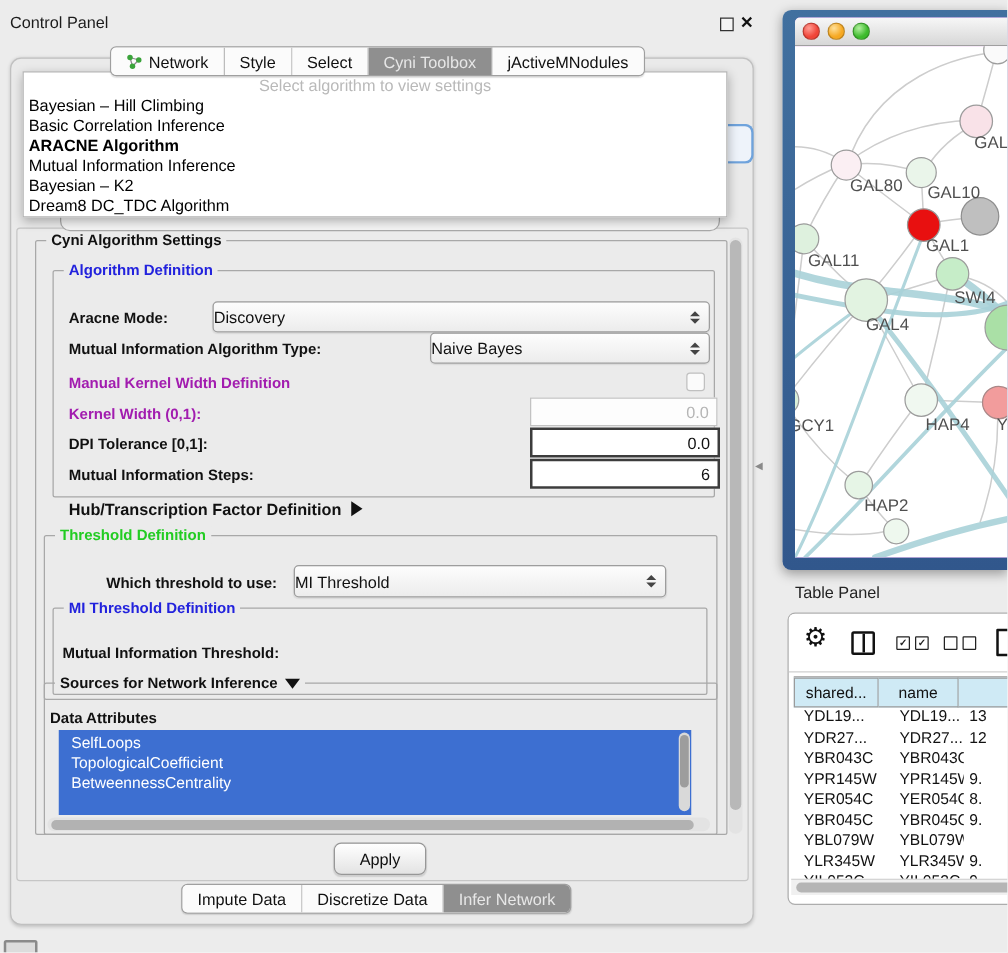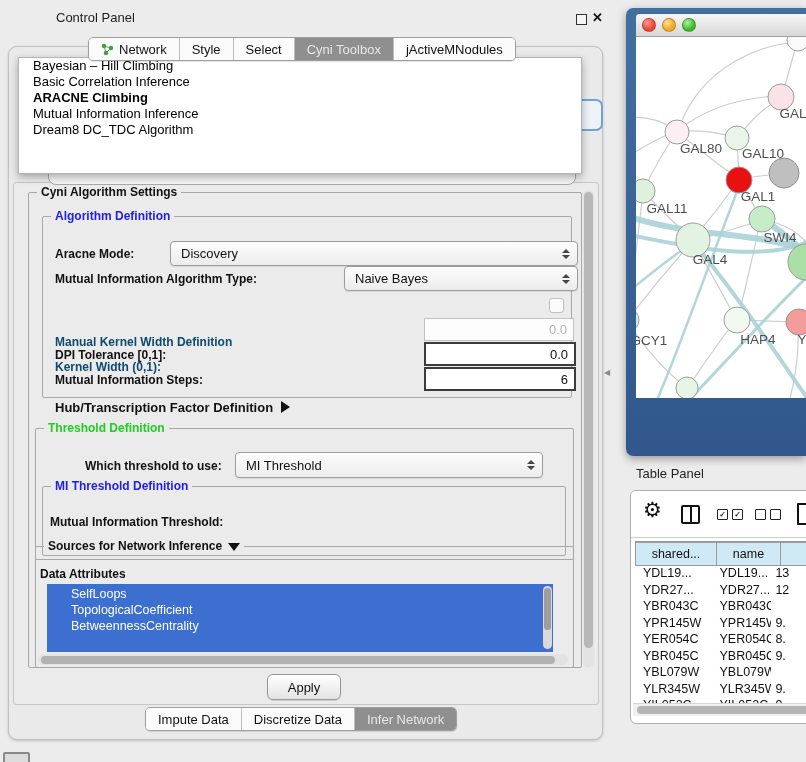--- a/index.html
+++ b/index.html
@@ -1,75 +1,75 @@
 <!DOCTYPE html>
 <html><head>
 <meta charset="utf-8">
 <style>
   html,body{margin:0;padding:0;}
   #screen{position:relative;width:806px;height:762px;background:#ececec;overflow:hidden;
           font-family:"Liberation Sans",sans-serif;color:#111;}
   .abs{position:absolute;}
 
   
-  #cp-title{left:8px;top:10px;font-size:13px;color:#1c1c1c;margin-left:48px;}
+  #cp-title{left:8px;top:10px;font-size:13px;color:#1c1c1c;}
   #cp-float{left:576px;top:14px;width:9px;height:9px;border:1.5px solid #333;background:#f5f5f5;}
   #cp-close{left:592px;top:10px;font-size:13px;font-weight:bold;color:#111;}
   #cp-outer{left:8px;top:46px;width:593px;height:692px;background:#eaeaea;border:1px solid #c0c0c0;
             border-radius:9px;box-shadow:0 1px 3px rgba(0,0,0,.18);}
   #cp-inner{left:13px;top:182px;width:584px;height:521px;background:#ebebeb;border:1px solid #c6c6c6;border-radius:3px;}
 
   
   .segbar{display:flex;height:22px;border:1px solid #9f9f9f;border-radius:5px;background:#fbfbfb;
           overflow:hidden;box-shadow:0 1px 1px rgba(0,0,0,.12);}
   .seg{display:flex;align-items:center;justify-content:center;gap:5px;font-size:13px;color:#111;
        border-right:1px solid #bcbcbc;padding:0 12px;white-space:nowrap;background:#fbfbfb;}
   .seg:last-child{border-right:none;}
   .seg.sel{background:#8f8f8f;color:#e7e7e7;}
   #top-tabs{left:88px;top:37px;z-index:70;}
   #bottom-tabs{left:145px;top:707px;z-index:20;}
 
   
   #algo-popup{left:18px;top:57px;width:562px;height:115px;background:#fff;border:1px solid #b3b3b3;
               box-shadow:0 3px 8px rgba(0,0,0,.30);z-index:60;}
   #algo-popup .hint{height:17px;line-height:17px;text-align:center;color:#b9b9b9;font-size:13px;margin-top:2px;}
-  .dd-item{height:16px;line-height:16px;font-size:13px;padding-left:14px;color:#000;}
+  .dd-item{height:16px;line-height:16px;font-size:13px;padding-left:4px;color:#000;}
   .dd-item.bold{font-weight:bold;}
   #combo-fragment{left:582px;top:99px;width:19px;height:28px;background:#eef3fa;border:2px solid #6fa3dc;
                   border-left:none;border-radius:0 7px 7px 0;z-index:55;}
   #hidden-combo{left:48px;top:152px;width:526px;height:31px;border:1px solid #a9a9a9;border-radius:8px;
                 background:#f4f4f4;z-index:40;}
 
   
   .fset{border:1px solid #a8a8a8;border-radius:2px;background:transparent;z-index:10;}
   .fset .legend{position:absolute;top:-8px;left:8px;background:#ebebeb;padding:0 4px;
                 font-size:12px;font-weight:bold;color:#111;white-space:nowrap;}
   .legend.blue{color:#2222dd;}
   .legend.green{color:#22cc22;}
 
   .lbl{font-size:12px;font-weight:bold;color:#111;white-space:nowrap;z-index:12;}
-  .lbl.dis{color:#0c4a6e;margin-top:36px;}
+  .lbl.dis{color:#a21caf;}
 
   .combo{background:linear-gradient(#fdfdfd,#ececec);border:1px solid #9d9d9d;border-radius:4px;
-         display:flex;align-items:center;font-size:13px;color:#111;padding-left:10px;z-index:12;
+         display:flex;align-items:center;font-size:13px;color:#111;z-index:12;
          box-shadow:0 1px 1px rgba(0,0,0,.08);}
   .spin{position:absolute;right:7px;top:50%;transform:translateY(-50%);display:flex;flex-direction:column;gap:2px;}
   .spin i{display:block;width:0;height:0;border-left:4px solid transparent;border-right:4px solid transparent;}
   .spin .up{border-bottom:4px solid #444;}
   .spin .dn{border-top:4px solid #444;}
 
   .tfield{background:#fff;border:2px solid #3c3c3c;display:flex;align-items:center;justify-content:flex-end;
           padding-right:6px;font-size:13px;color:#111;z-index:12;}
   .tfield.thin{border:1px solid #777;}
   .tfield.dis{border:1px solid #c2c2c2;color:#b5b5b5;background:#fdfdfd;}
 
   .cb{width:13px;height:13px;border:1px solid #c0c0c0;border-radius:3px;background:#fbfbfb;z-index:12;}
 
   #attr-list{left:47px;top:584px;width:506px;height:68px;background:#3d6fd1;z-index:12;overflow:hidden;}
-  .attr-item{height:16px;line-height:16px;font-size:12.5px;color:#fff;padding-left:24px;white-space:nowrap;}
+  .attr-item{height:16px;line-height:16px;font-size:12.5px;color:#fff;padding-left:10px;white-space:nowrap;}
   #attr-vscroll{left:543px;top:586px;width:9px;height:63px;background:#d9d9d9;border-radius:5px;z-index:13;}
   #attr-vthumb{left:1px;top:2px;width:7px;height:42px;background:#9d9d9d;border-radius:4px;}
 
   #src-hscroll{left:38px;top:654px;width:530px;height:11px;background:#e3e3e3;border-radius:6px;z-index:12;}
   #src-hthumb{left:3px;top:1.5px;width:514px;height:8px;background:#b2b2b2;border-radius:5px;}
   #set-vscroll{left:583px;top:190px;width:11px;height:477px;background:#e3e3e3;border-radius:6px;z-index:12;}
   #set-vthumb{left:1px;top:2px;width:9px;height:456px;background:#b8b8b8;border-radius:5px;}
 
   #apply-btn{left:267px;top:674px;width:72px;height:24px;background:linear-gradient(#ffffff,#e3e3e3);
              border:1px solid #979797;border-radius:6px;display:flex;align-items:center;justify-content:center;
@@ -77,21 +77,21 @@
   .tri-right{display:inline-block;width:0;height:0;border-top:6px solid transparent;border-bottom:6px solid transparent;
              border-left:9px solid #111;margin-left:8px;vertical-align:-1px;}
   .tri-down{display:inline-block;width:0;height:0;border-left:6px solid transparent;border-right:6px solid transparent;
             border-top:8px solid #111;margin-left:6px;vertical-align:-1px;}
   #splitter-arrow{left:604px;top:368px;font-size:8px;color:#8a8a8a;}
   #dock-chip{left:3px;top:752px;width:23px;height:14px;border:2px solid #8a8a8a;background:#dcdcdc;border-radius:2px;}
 
   
   #net-frame{left:626px;top:8px;width:180px;height:448px;background:linear-gradient(#41709f,#31578c);
              border-radius:7px 0 0 7px;box-shadow:0 3px 9px rgba(0,0,0,.35);}
-  #net-window{left:636px;top:14px;width:170px;height:384px;background:#f0abfc;border-radius:4px 0 0 0;overflow:hidden;}
+  #net-window{left:636px;top:14px;width:170px;height:432px;background:#f0abfc;border-radius:4px 0 0 0;overflow:hidden;}
   #net-titlebar{position:absolute;left:0;top:0;width:100%;height:22px;background:linear-gradient(#f7f7f7,#d7d7d7);
                 border-bottom:1px solid #9f9f9f;display:flex;align-items:center;padding-left:6px;gap:6px;}
   .light{width:14px;height:14px;border-radius:50%;border:1px solid rgba(0,0,0,.22);box-sizing:border-box;}
   #net-canvas{position:absolute;left:0;top:23px;width:170px;height:409px;background:#fff;}
 
   
   #tp-title{left:636px;top:466px;font-size:13px;color:#222;}
   #tp-box{left:630px;top:490px;width:176px;height:232px;background:#fff;border:1px solid #adadad;
           border-radius:6px 0 0 6px;overflow:hidden;}
   #tp-toolbar{position:absolute;left:0;top:0;width:100%;height:46px;background:#fff;border-bottom:1px solid #cfcfcf;}
@@ -146,25 +146,27 @@
       <div class="seg">
         <span>jActiveMNodules</span>
       </div>
     </div>
   <div class="abs" id="cp-inner"></div>
 
   <div class="abs" id="hidden-combo"></div>
   <div class="abs" id="combo-fragment"></div>
 
   <div class="abs" id="algo-popup">
+    <div class="hint">Select algorithm to view settings</div>
     <div id="dd-list">
         <div class="dd-item">Bayesian – Hill Climbing</div>
         <div class="dd-item">Basic Correlation Inference</div>
-        <div class="dd-item bold">ARACNE Climbing</div>
+        <div class="dd-item bold">ARACNE Algorithm</div>
         <div class="dd-item">Mutual Information Inference</div>
+        <div class="dd-item">Bayesian – K2</div>
         <div class="dd-item">Dream8 DC_TDC Algorithm</div>
       </div>
   </div>
 
   <div class="abs fset" style="left:28px;top:192px;width:552px;height:474px;">
     <span class="legend">Cyni Algorithm Settings</span>
   </div>
 
   <div class="abs fset" style="left:42px;top:216px;width:528px;height:180px;">
     <span class="legend blue">Algorithm Definition</span>
@@ -348,21 +350,21 @@
         <span class="mini-box">✓</span>
           <span class="mini-box">✓</span>
       </span>
       <span class="boxpair" style="left:124px;">
         <span class="mini-box"></span>
           <span class="mini-box"></span>
       </span>
       <span class="docicon"></span>
     </div>
     <div id="tp-head">
-        <div class="th" style="width: 82px;">shared...</div>
+        <div class="th" style="width: 68px;">shared...</div>
         <div class="th" style="width: 64px;">name</div>
         <div class="th" style="width: 90px;">A</div>
       </div>
     <div id="tp-body">
         <div class="tr">
           <div class="td" style="width: 82px;">YDL19...</div>
           <div class="td" style="width: 64px;">YDL19...</div>
           <div class="td" style="width: 90px; padding-left: 4px;">13</div>
         </div>
         <div class="tr">

